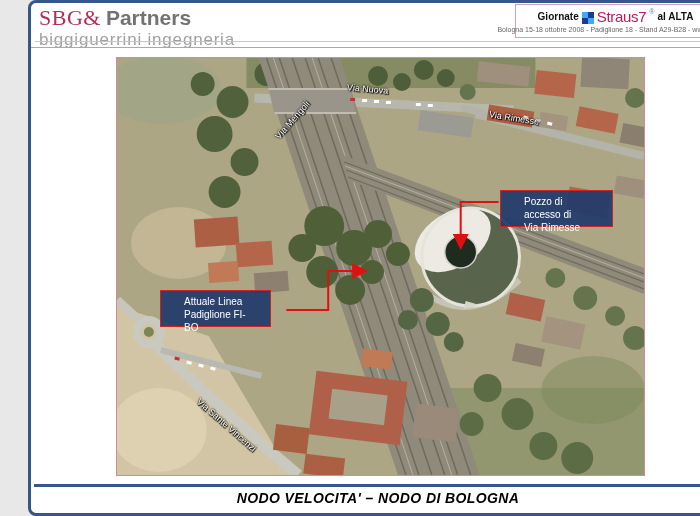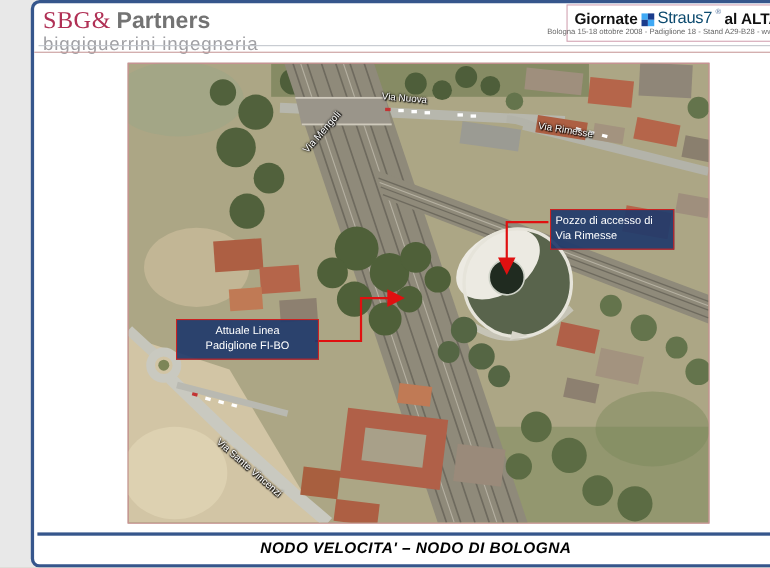--- a/index.html
+++ b/index.html
@@ -10,39 +10,39 @@
   .sbg{position:absolute;left:8px;top:2px;}
   .sbg-line1{display:flex;align-items:baseline;}
   .sbg-accent{font-family:"Liberation Serif",serif;font-size:22px;color:#b03055;letter-spacing:0.5px;}
   .sbg-rest{font-family:"Liberation Sans",sans-serif;font-size:21px;font-weight:bold;color:#737373;margin-left:5px;}
   .sbg-sub{font-size:17px;color:#a0a0a4;letter-spacing:0.8px;margin-top:-1px;}
   .rule-gray{position:absolute;left:4px;right:4px;top:38px;height:1px;background:#c3c7ce;}
   .rule-pink{position:absolute;left:0;right:0;top:44px;height:1px;background:#c99c9c;}
   .event{position:absolute;left:484px;top:1px;width:201px;height:34px;border:1px solid #d2a3b3;
     background:#fff;box-sizing:border-box;display:flex;flex-direction:column;justify-content:center;align-items:center;}
   .event-l1{display:flex;align-items:center;gap:3px;line-height:14px;}
-  .event-b{font-size:14px;font-weight:bold;color:#111;}
-  .event-brand{font-size:15px;color:#0c4a6e;letter-spacing:-0.3px;}
+  .event-b{font-size:10px;font-weight:bold;color:#111;}
+  .event-brand{font-size:15px;color:#be185d;letter-spacing:-0.3px;}
   .event-reg{font-size:7px;color:#5f7ca3;vertical-align:super;position:relative;top:-5px;}
   .event-l2{font-size:7px;color:#666;margin-top:2px;white-space:nowrap;}
   .puzzle{display:inline-block;width:12px;height:12px;position:relative;top:1px;}
   
   .map{position:absolute;left:85px;top:54px;width:529px;height:419px;
     border:1px solid #d08d96;box-sizing:border-box;background:#aca685;}
   .map svg{display:block;width:100%;height:100%;}
   .sl{position:absolute;color:#fff;font-size:9px;white-space:nowrap;
     text-shadow:0 0 2px #000,0 0 2px #000,1px 1px 1px #000;}
   .sl-nuova{left:230px;top:26px;transform:rotate(5deg);}
   .sl-mengoli{left:152px;top:57px;transform:rotate(-49deg);transform-origin:center;}
   .sl-rimesse{left:372px;top:55px;transform:rotate(9deg);}
   .sl-vincenzi{left:72px;top:362px;transform:rotate(41deg);transform-origin:center;}
   .callout{position:absolute;background:rgba(32,57,107,0.92);border:1px solid #cc2222;
-    color:#fff;font-size:10px;line-height:13px;padding:4px 4px;box-sizing:border-box;}
+    color:#fff;font-size:10px;line-height:13px;padding:4px 23px;box-sizing:border-box;}
   .co-pozzo{left:383px;top:132px;width:113px;height:37px;}
-  .co-attuale{left:43px;top:232px;width:130px;height:37px;text-align:center;}
+  .co-attuale{left:43px;top:232px;width:111px;height:37px;}
   
   .footer-rule{position:absolute;left:3px;right:3px;top:481px;height:3px;background:#36568c;}
   .slide-title{position:absolute;left:0;right:0;top:487px;text-align:center;
     font-size:14px;font-weight:bold;font-style:italic;color:#000;letter-spacing:0.4px;}
 </style>
 </head>
 <body>
 
 <div class="slide">
 

